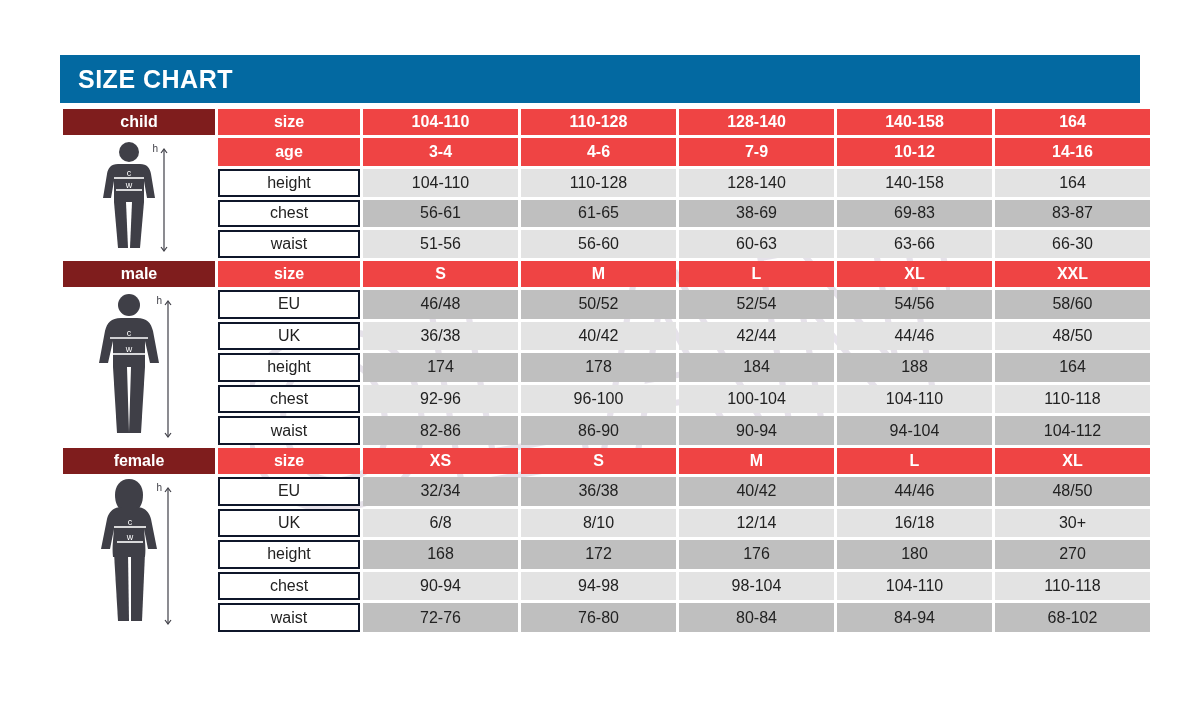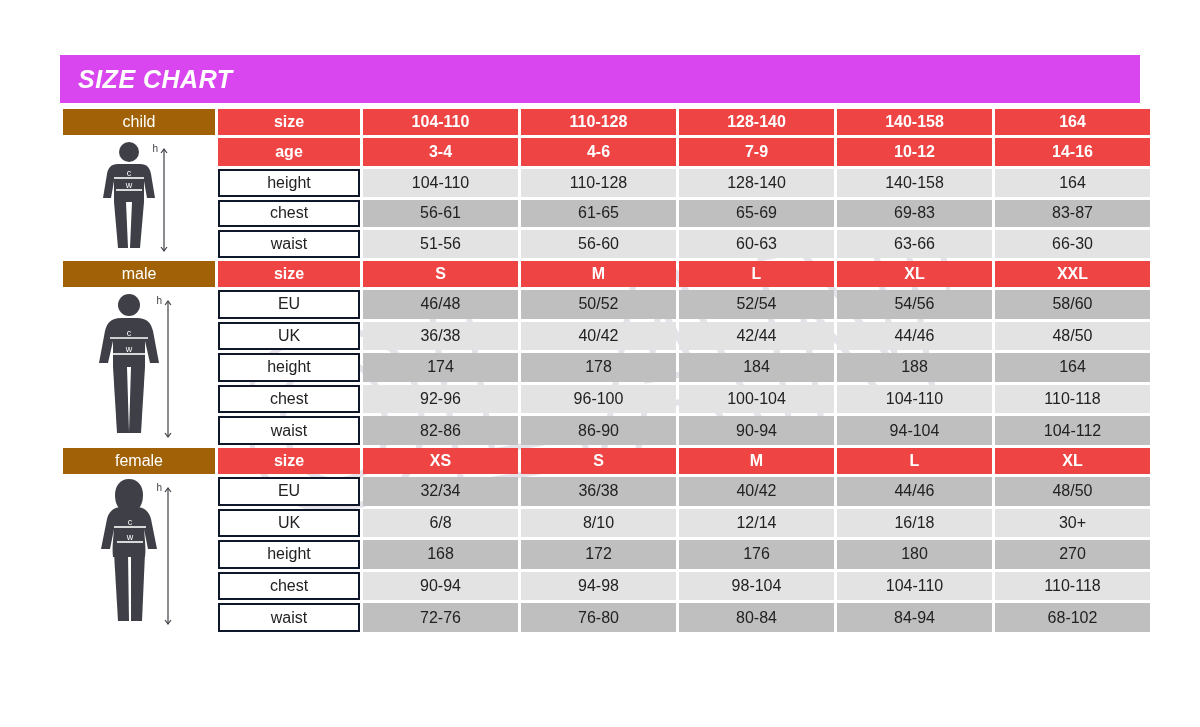--- a/index.html
+++ b/index.html
@@ -30,27 +30,26 @@
 
   .chart {
     position: absolute;
     left: 60px;
     top: 55px;
     width: 1080px;
     z-index: 2;
   }
 
   .title-bar {
-    background: #d946ef;
+    background: #0369a1;
     height: 48px;
     display: flex;
     align-items: center;
     padding-left: 18px;
     box-sizing: border-box;
-    font-style: italic;
   }
   .title-bar .title {
     color: #ffffff;
     font-size: 25px;
     font-weight: bold;
     letter-spacing: 0.5px;
   }
 
   table.grid {
     border-collapse: separate;
@@ -72,23 +71,23 @@
   col.c-lbl  { width: 142px; }
   col.c-val  { width: 155px; }
 
   .hdr-purple {
     background: #ef4444;
     color: #ffffff !important;
     font-weight: bold;
     font-size: 17px;
   }
   .hdr-group {
-    background: #a16207;
+    background: #7f1d1d;
     color: #ffffff !important;
-    font-weight: normal;
+    font-weight: bold;
     font-size: 18px;
     margin-top: 20px;
   }
   .lbl-cell {
     background: #ffffff;
     border: 2px solid #0f172a;
     color: #333;
     font-size: 17px;
     box-sizing: border-box;
   }
@@ -193,21 +192,21 @@
           <td class="val-light">110-128</td>
           <td class="val-light">128-140</td>
           <td class="val-light">140-158</td>
           <td class="val-light">164</td>
         </tr>
 
         <tr>
           <td class="lbl-cell">chest</td>
           <td class="val-dark">56-61</td>
           <td class="val-dark">61-65</td>
-          <td class="val-dark">65-69</td>
+          <td class="val-dark">38-69</td>
           <td class="val-dark">69-83</td>
           <td class="val-dark">83-87</td>
         </tr>
 
         <tr>
           <td class="lbl-cell">waist</td>
           <td class="val-light">51-56</td>
           <td class="val-light">56-60</td>
           <td class="val-light">60-63</td>
           <td class="val-light">63-66</td>

